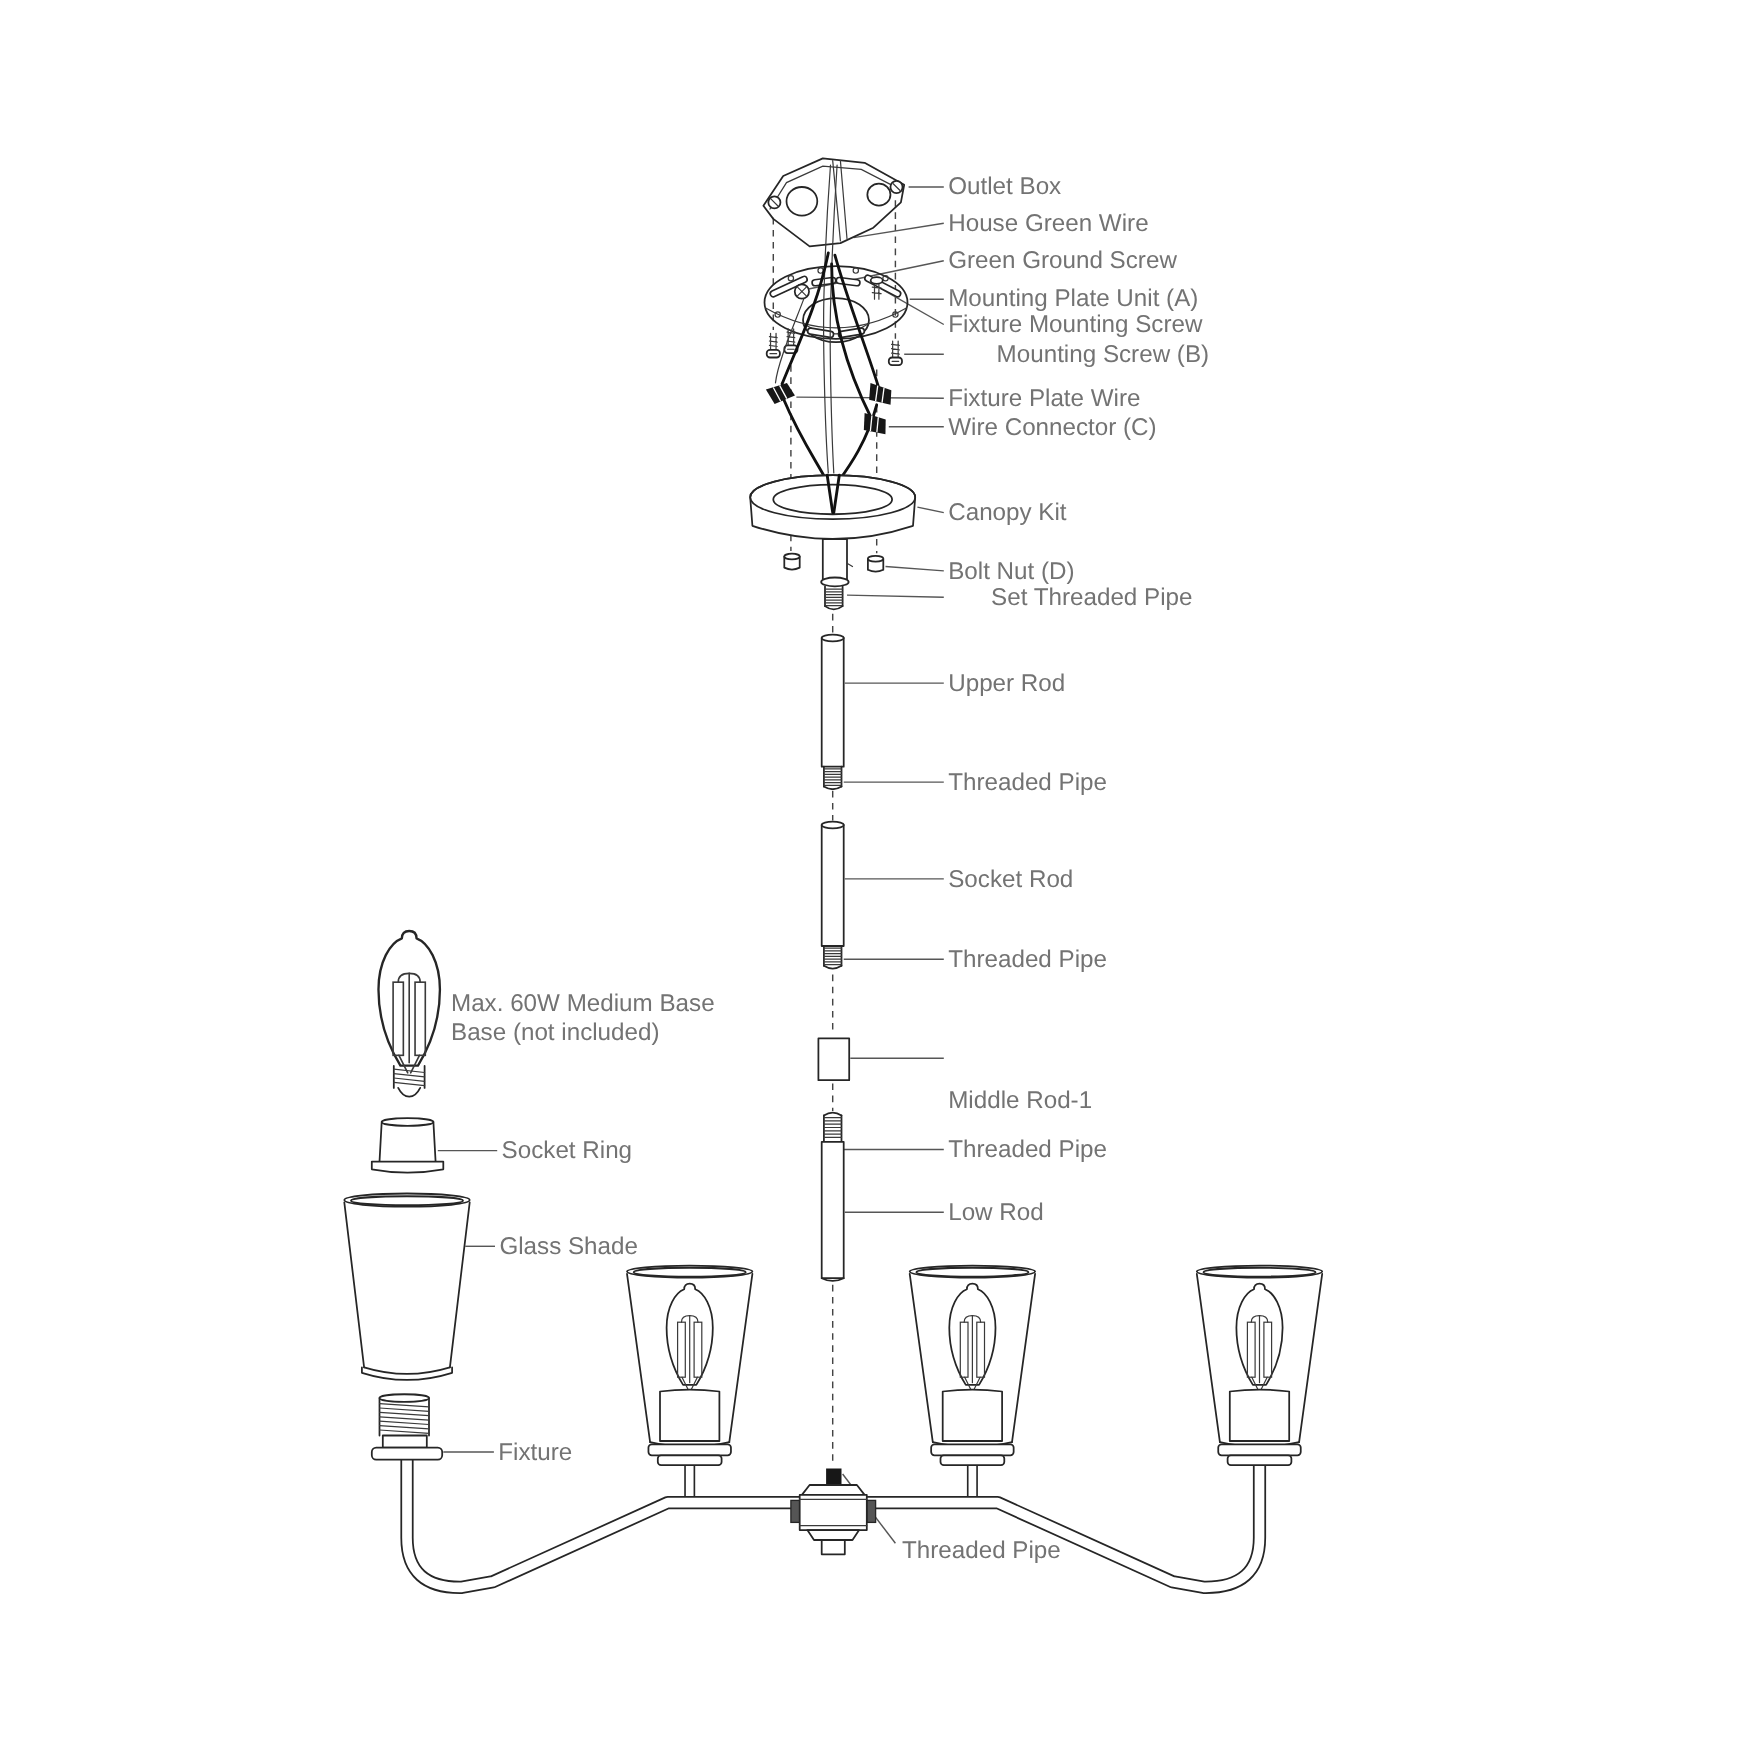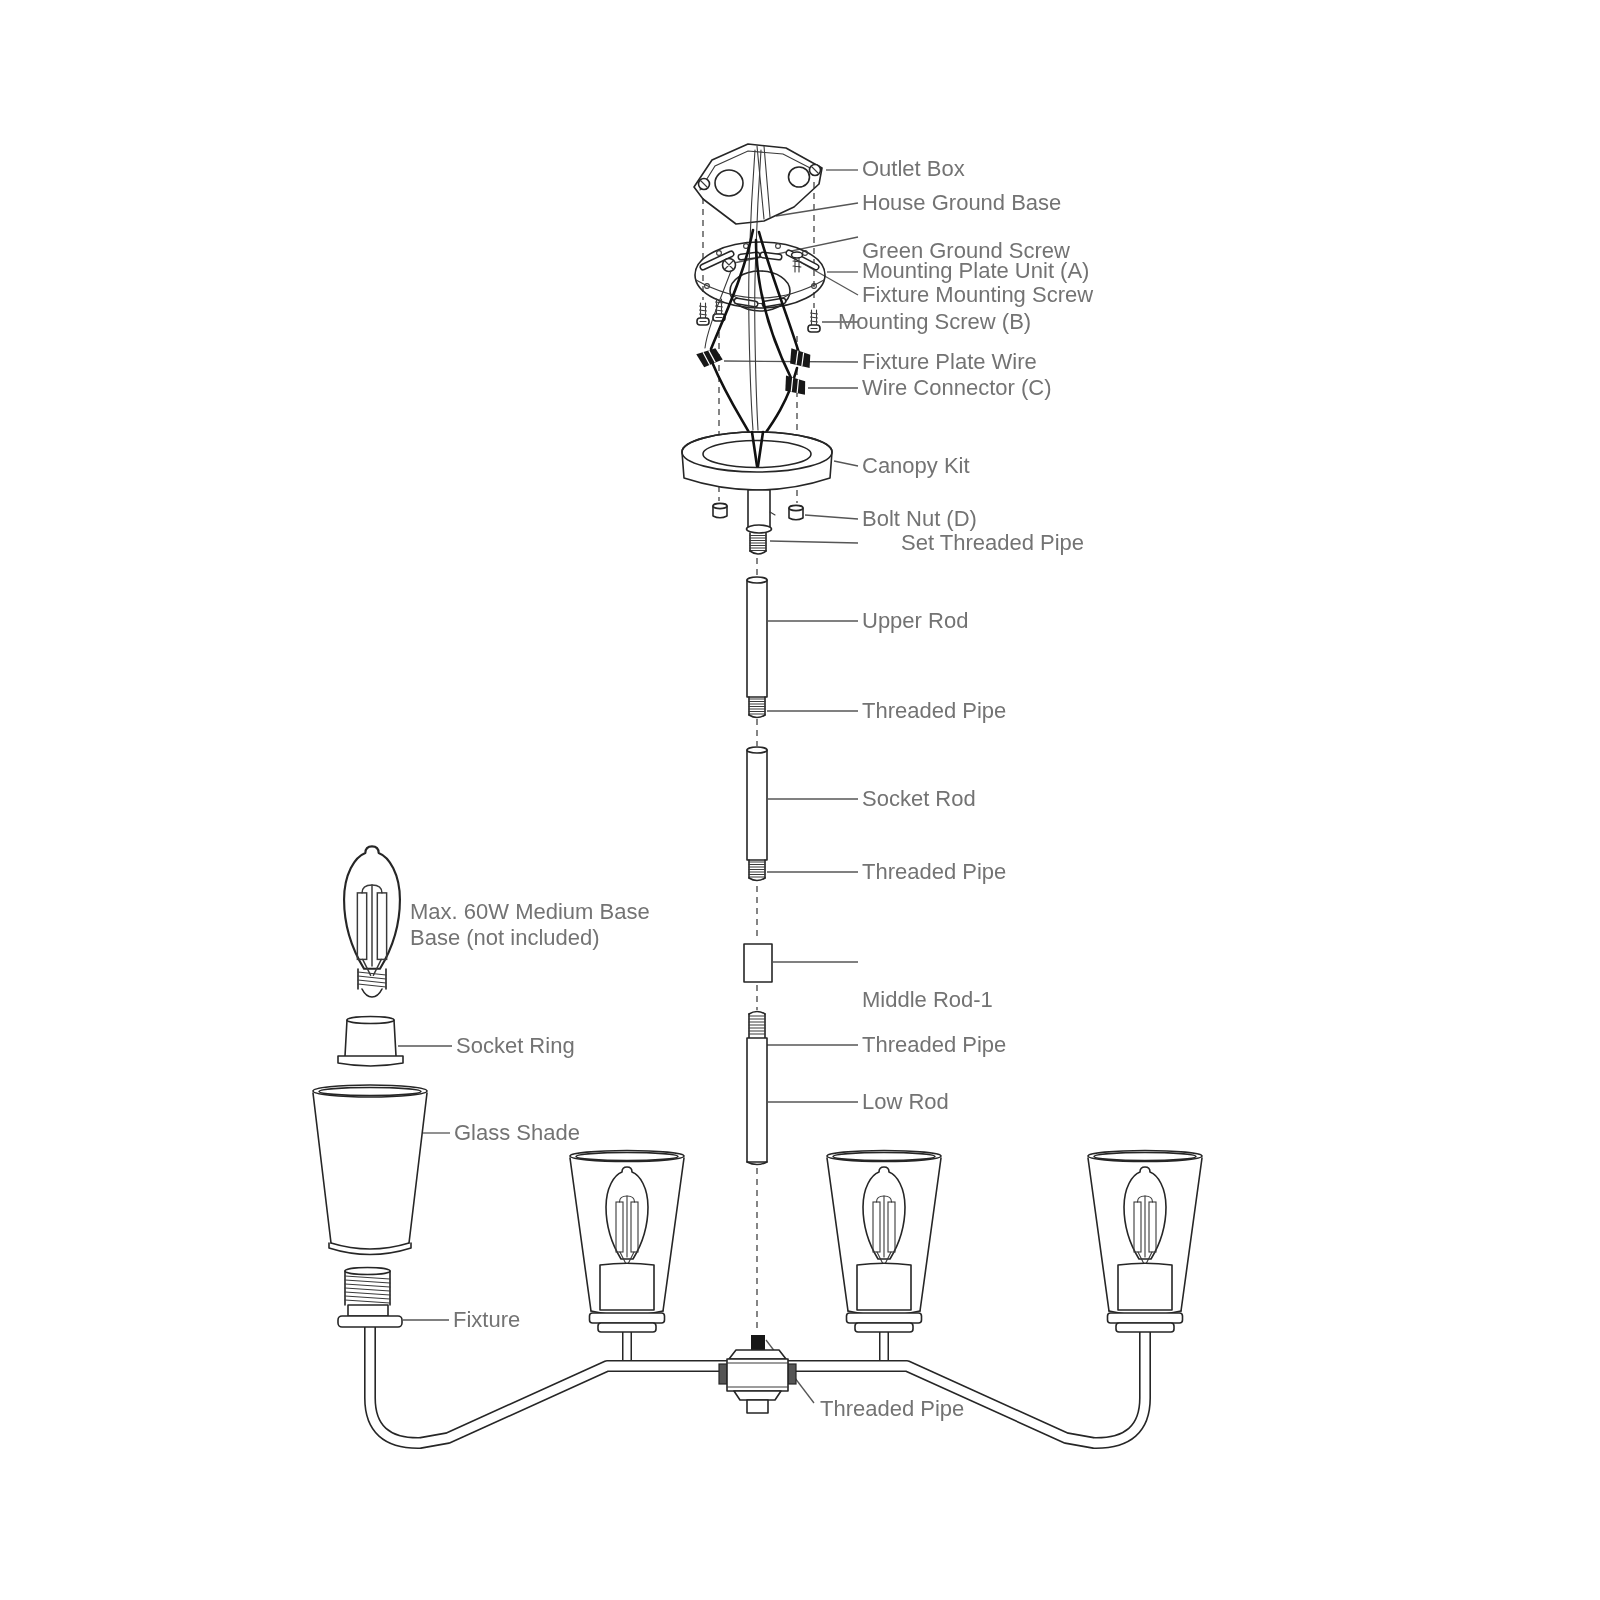--- a/index.html
+++ b/index.html
@@ -275,25 +275,25 @@
     <path class="ln" d="M 345,1271 L 345,1305 M 390,1271 L 390,1305"></path>
     <path class="thin" d="M 345,1276 L 390,1279 M 345,1280 L 390,1283 M 345,1284 L 390,1287 M 345,1288 L 390,1291 M 345,1292 L 390,1295 M 345,1296 L 390,1299 M 345,1300 L 390,1303"></path>
     <ellipse class="wf" cx="367.5" cy="1271" rx="22.5" ry="3.5"></ellipse>
     <rect class="wf" x="348" y="1305" width="40" height="11"></rect>
     <rect class="wf" x="338" y="1316" width="64" height="11" rx="4"></rect>
   </g>
 
 </svg>
 
 <div class="lbl" style="left:862px;top:169px">Outlet Box</div>
-<div class="lbl" style="left:862px;top:203px">House Ground Base</div>
-<div class="lbl" style="left:862px;top:251px">Green Ground Screw</div>
+<div class="lbl" style="left:862px;top:203px">House Green Wire</div>
+<div class="lbl" style="left:862px;top:237px">Green Ground Screw</div>
 <div class="lbl" style="left:862px;top:271px">Mounting Plate Unit (A)</div>
 <div class="lbl" style="left:862px;top:295px">Fixture Mounting Screw</div>
-<div class="lbl" style="left:838px;top:322px">Mounting Screw (B)</div>
+<div class="lbl" style="left:906px;top:322px">Mounting Screw (B)</div>
 <div class="lbl" style="left:862px;top:362px">Fixture Plate Wire</div>
 <div class="lbl" style="left:862px;top:388px">Wire Connector (C)</div>
 <div class="lbl" style="left:862px;top:466px">Canopy Kit</div>
 <div class="lbl" style="left:862px;top:519px">Bolt Nut (D)</div>
 <div class="lbl" style="left:901px;top:543px">Set Threaded Pipe</div>
 <div class="lbl" style="left:862px;top:621px">Upper Rod</div>
 <div class="lbl" style="left:862px;top:711px">Threaded Pipe</div>
 <div class="lbl" style="left:862px;top:799px">Socket Rod</div>
 <div class="lbl" style="left:862px;top:872px">Threaded Pipe</div>
 <div class="lbl" style="left:862px;top:1000px">Middle Rod-1</div>

